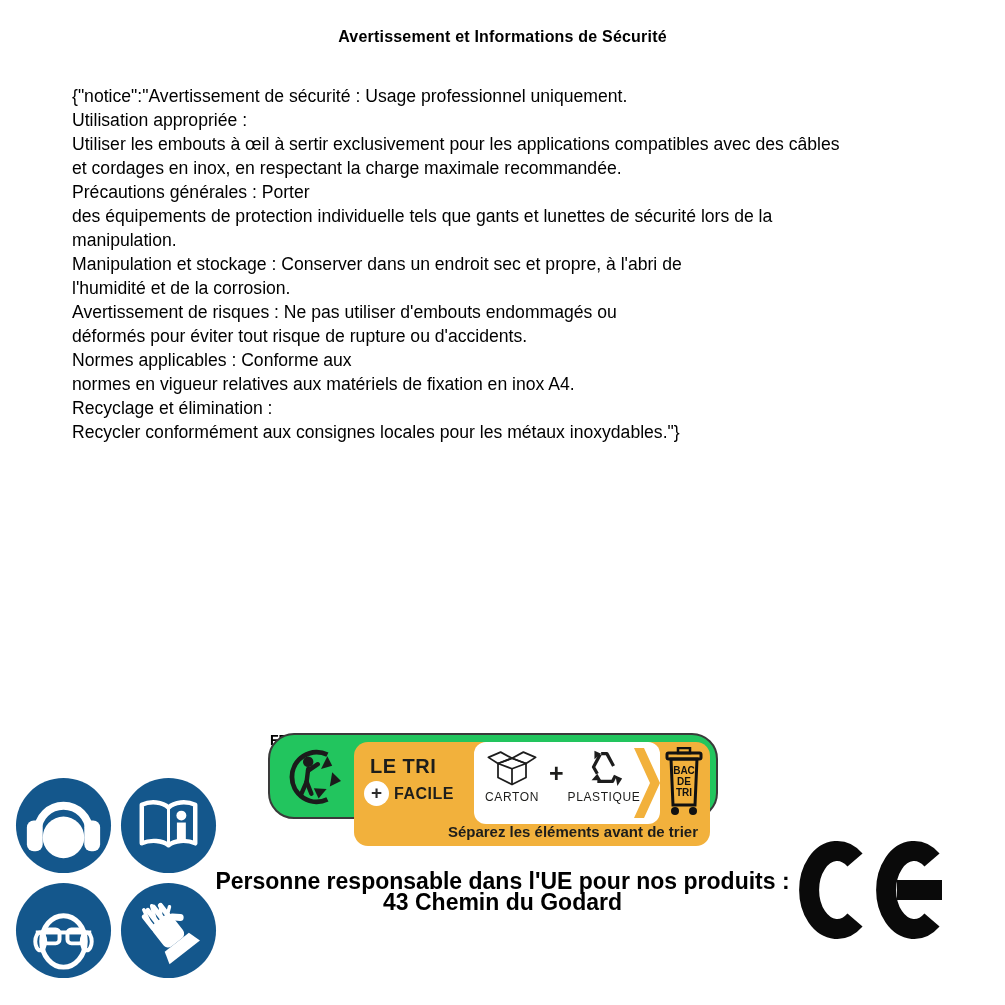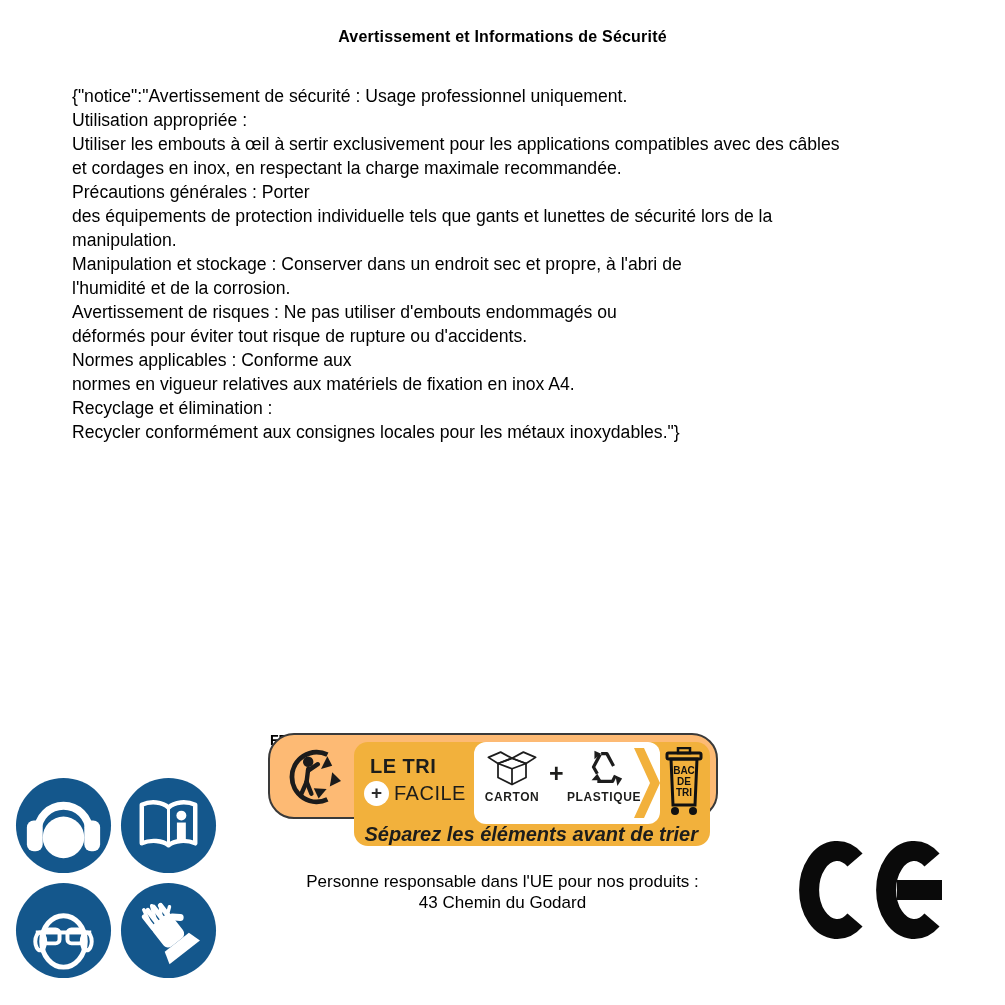--- a/index.html
+++ b/index.html
@@ -25,46 +25,46 @@
   .icon-grid{
     top:776px;left:14px;width:204px;height:204px;
     display:grid;grid-template-columns:99px 99px;grid-template-rows:99px 99px;gap:6px;
   }
   .icon-grid svg{width:99px;height:99px;display:block;}
 
   
   .fr-code{top:732px;left:270px;font-size:14px;font-weight:700;}
   .tri-label{
     top:733px;left:268px;width:450px;height:86px;
-    background:#fdba74;border:2px solid #3a3a3a;border-radius:26px;box-sizing:border-box;
+    background:#22c55e;border:2px solid #3a3a3a;border-radius:26px;box-sizing:border-box;
   }
   .tri-yellow{left:84px;top:7px;width:356px;height:104px;background:#f2b13c;border-radius:14px;}
   .tri-white-cut{left:204px;top:7px;width:186px;height:82px;background:#ffffff;border-radius:12px;}
   .letri{left:100px;top:20px;font-size:20px;font-weight:700;color:#1d1d1b;letter-spacing:.5px;}
   .plusrow{left:94px;top:46px;display:flex;align-items:center;gap:5px;}
   .plus-circle{
     width:25px;height:25px;border-radius:50%;background:#fff;color:#2b2b2b;
     font-size:19px;font-weight:700;text-align:center;line-height:24px;
   }
-  .facile{font-size:20px;font-weight:400;color:#1d1d1b;letter-spacing:.5px;}
+  .facile{font-size:16px;font-weight:700;color:#1d1d1b;letter-spacing:.5px;}
   .mat-block{top:11px;display:flex;flex-direction:column;align-items:center;}
   .mat-block.carton{left:206px;width:72px;}
   .mat-block.plastique{left:296px;width:76px;align-items:center;}
-  .mat-label{font-size:12px;font-weight:700;letter-spacing:.6px;color:#1d1d1b;margin-top:2px;}
+  .mat-label{font-size:12px;font-weight:400;letter-spacing:.6px;color:#1d1d1b;margin-top:2px;}
   .mat-plus{left:279px;top:24px;font-size:25px;font-weight:700;color:#1d1d1b;}
   .chevron{left:364px;top:9px;}
   .bin{left:394px;top:12px;}
   .separez{
-    right:18px;top:88px;font-size:20px;font-style:italic;font-weight:700;color:#1d1d1b;
+    right:18px;top:88px;font-size:15px;font-weight:700;color:#1d1d1b;
   }
 
   
   .responsible{
     top:871px;left:0;width:1005px;text-align:center;
-    font-size:17px;font-weight:400;line-height:21px;
+    font-size:23px;font-weight:700;line-height:21px;
   }
 
   
   .ce{top:840px;left:796px;}
 </style>
 </head>
 <body>
 
 <div class="abs page-title">Avertissement et Informations de Sécurité</div>
 

